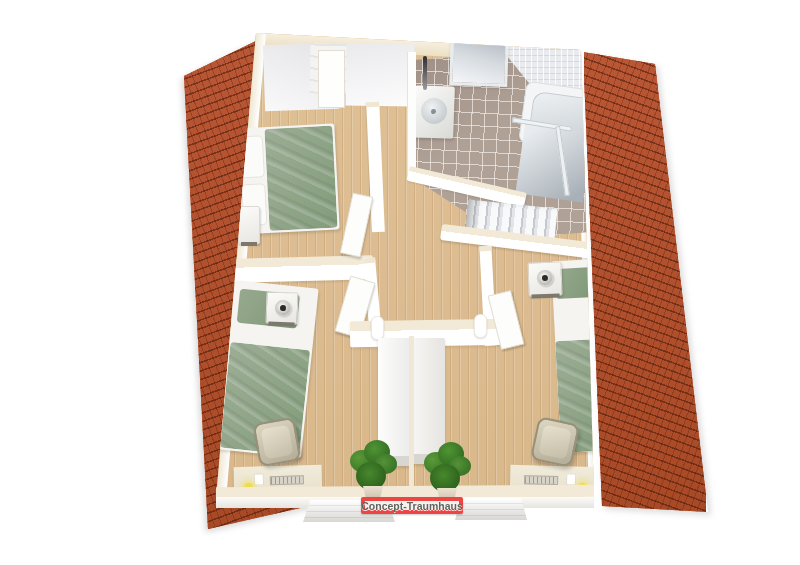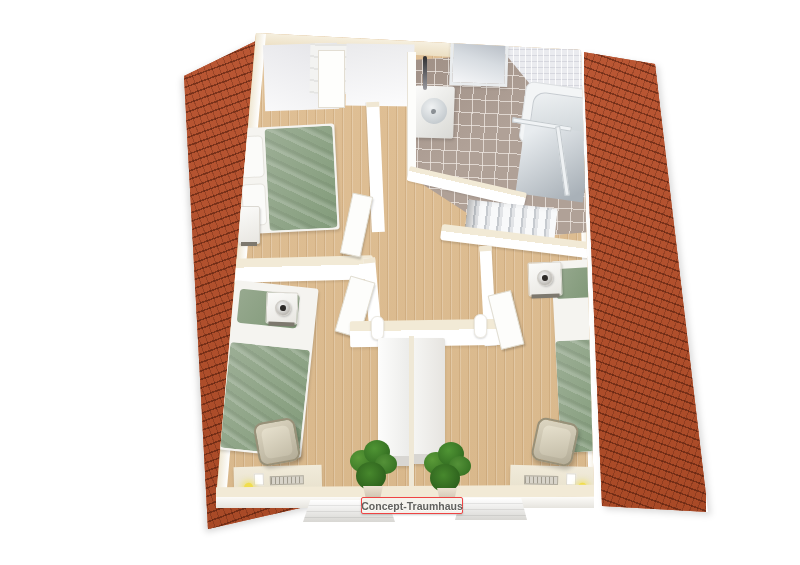--- a/index.html
+++ b/index.html
@@ -173,21 +173,21 @@
   .leaf{position:absolute;border-radius:50%;}
   .leaf.l1{left:2px;top:10px;width:24px;height:22px;background:radial-gradient(circle at 35% 35%,#5a9a38,#2f6b1e);}
   .leaf.l2{left:16px;top:0px;width:26px;height:24px;background:radial-gradient(circle at 40% 35%,#4f9434,#2a611b);}
   .leaf.l3{left:27px;top:14px;width:22px;height:20px;background:radial-gradient(circle at 40% 40%,#549138,#2f6b1e);}
   .leaf.l4{left:8px;top:22px;width:30px;height:28px;background:radial-gradient(circle at 45% 40%,#47882d,#245417);}
   .pot{position:absolute;left:15px;top:46px;width:20px;height:16px;
       background:linear-gradient(180deg,#ece2d2,#c6baa5);clip-path:polygon(0 0,100% 0,82% 100%,18% 100%);}
   #plant-1{left:348px;top:440px;} #plant-2{left:422px;top:442px;}
 
   .watermark{left:361px;top:497px;width:102px;height:17px;display:flex;align-items:center;justify-content:center;
-      background:#f4f2ec;border:1px solid #ef4444;border-radius:2px;box-shadow:0 1px 2px rgba(0,0,0,0.2);
+      background:#f4f2ec;border:4px solid #ef4444;border-radius:2px;box-shadow:0 1px 2px rgba(0,0,0,0.2);
       color:#62625e;font-size:10.5px;font-weight:bold;white-space:nowrap;text-shadow:0 1px 0 rgba(255,255,255,0.8);}
 </style>
 </head>
 <body>
 
 <div class="scene">
 
   <div class="roof-wrap" id="roof-left">
     <div class="roof-clip">
       <div class="brick"></div>

